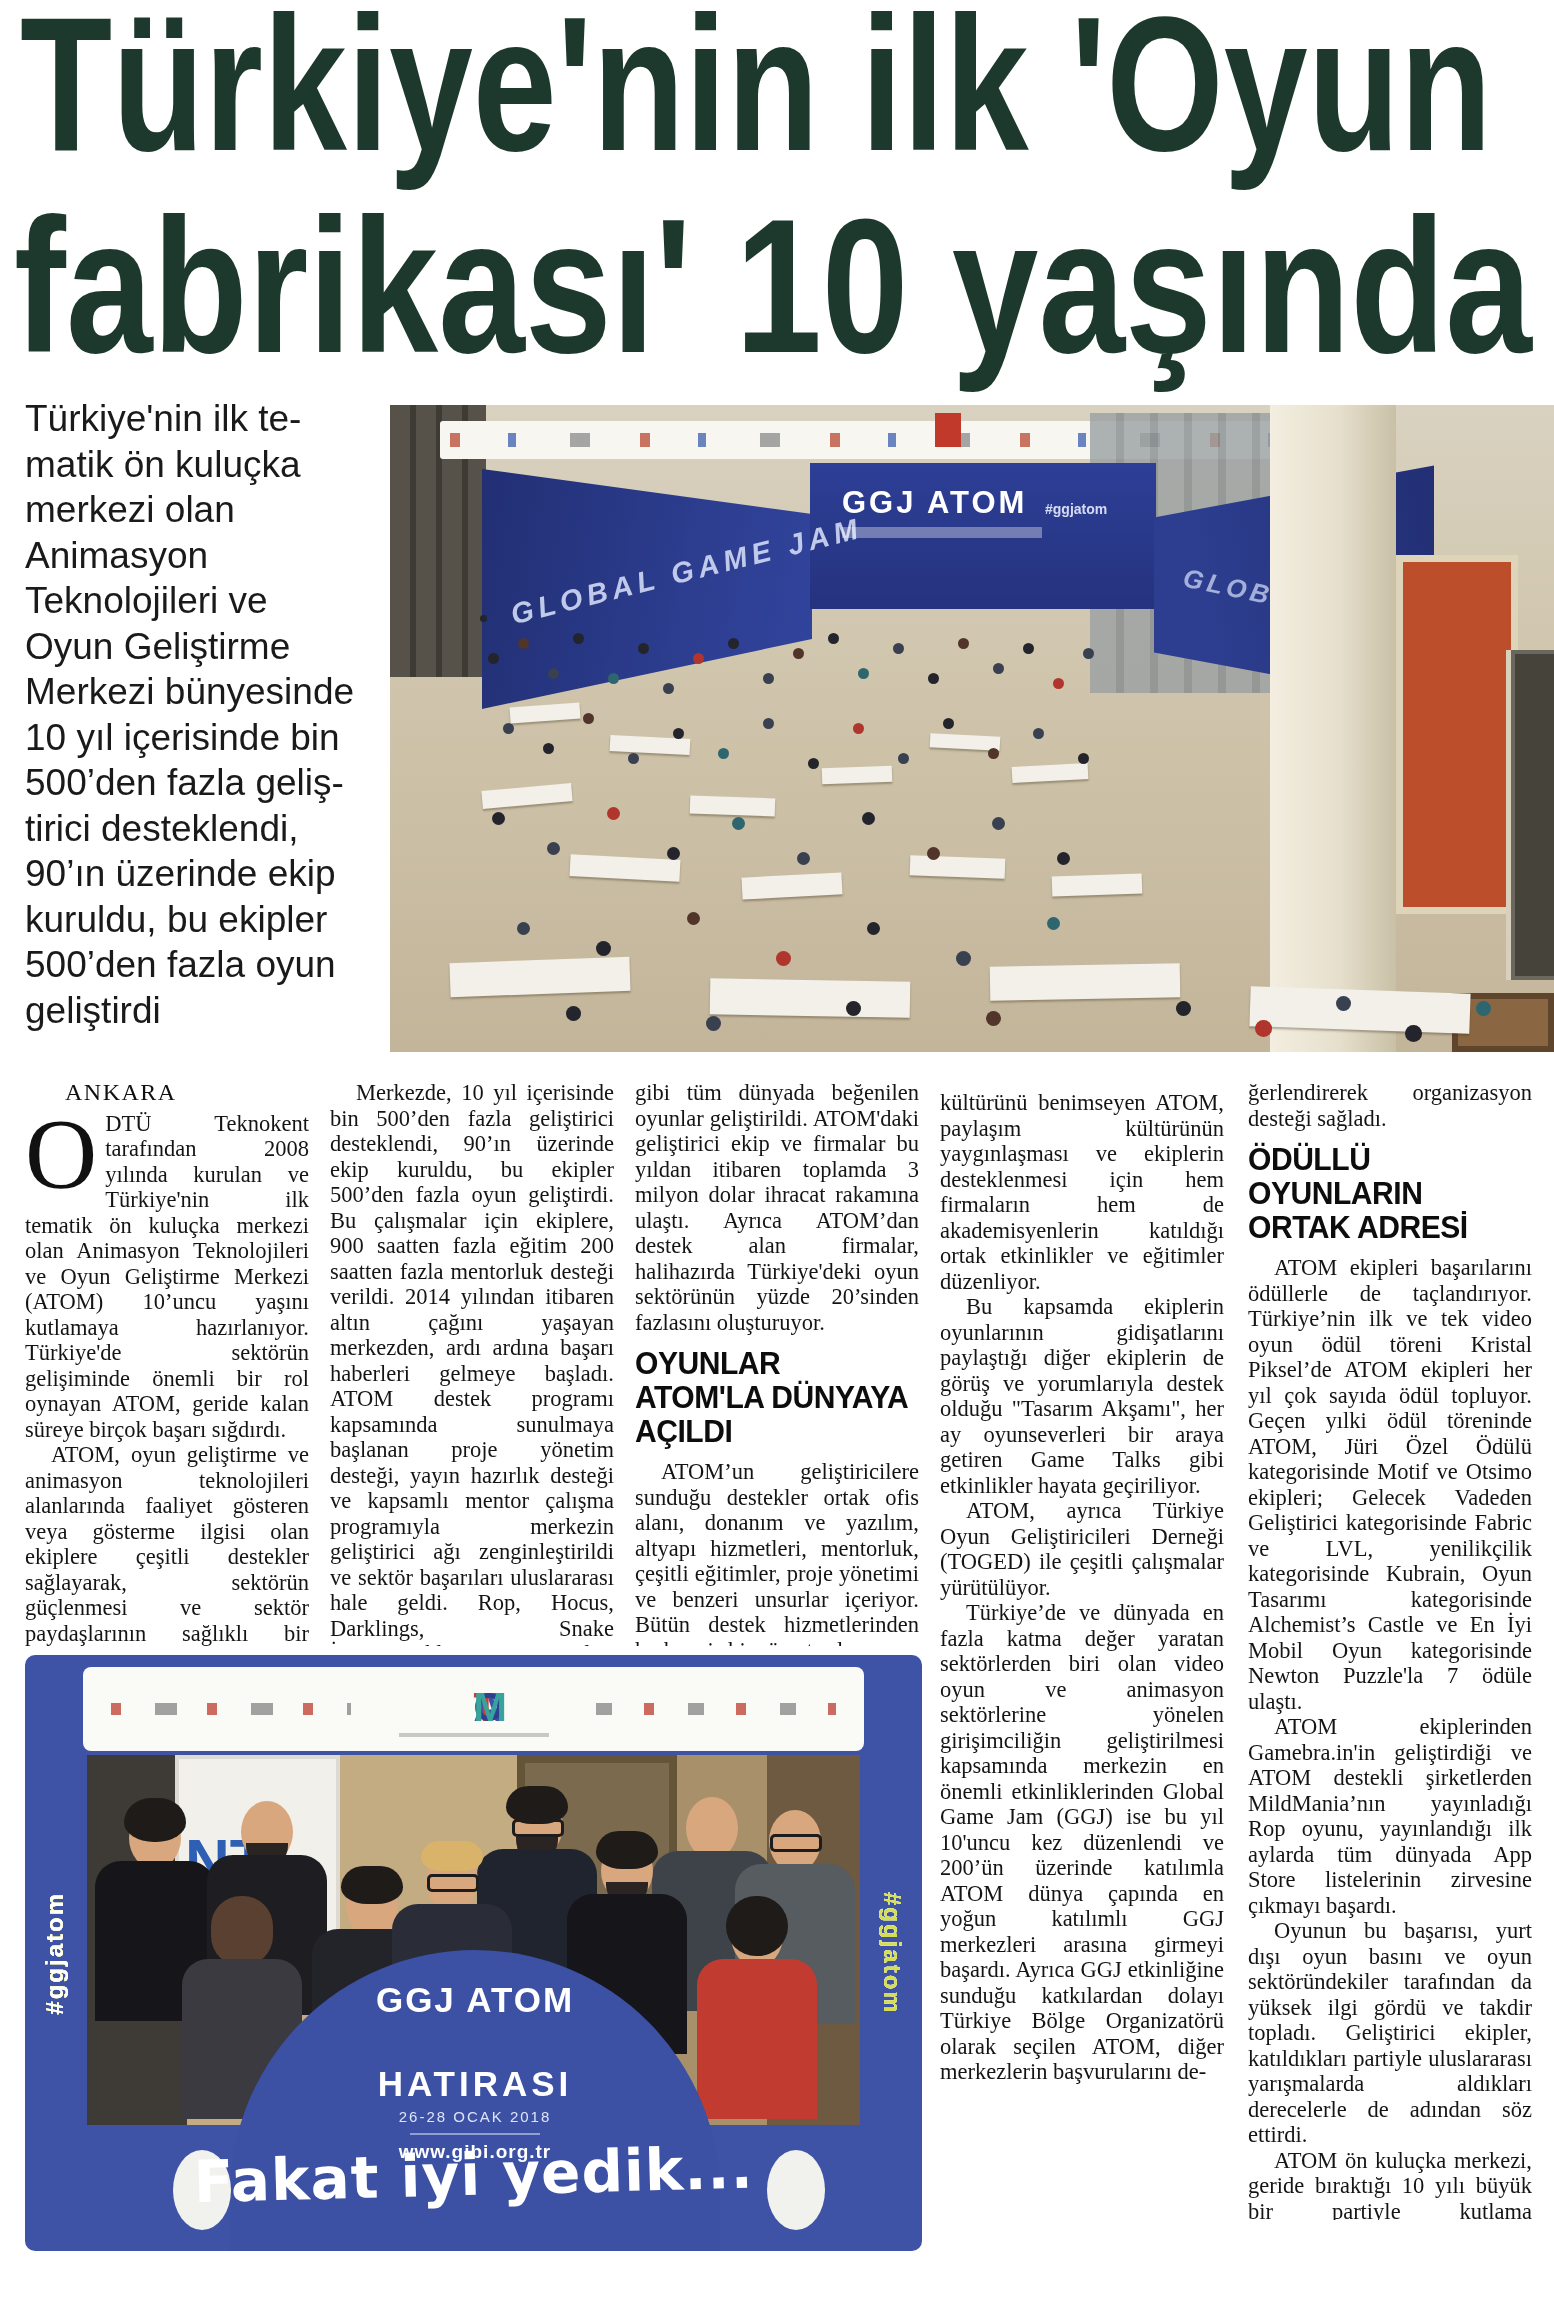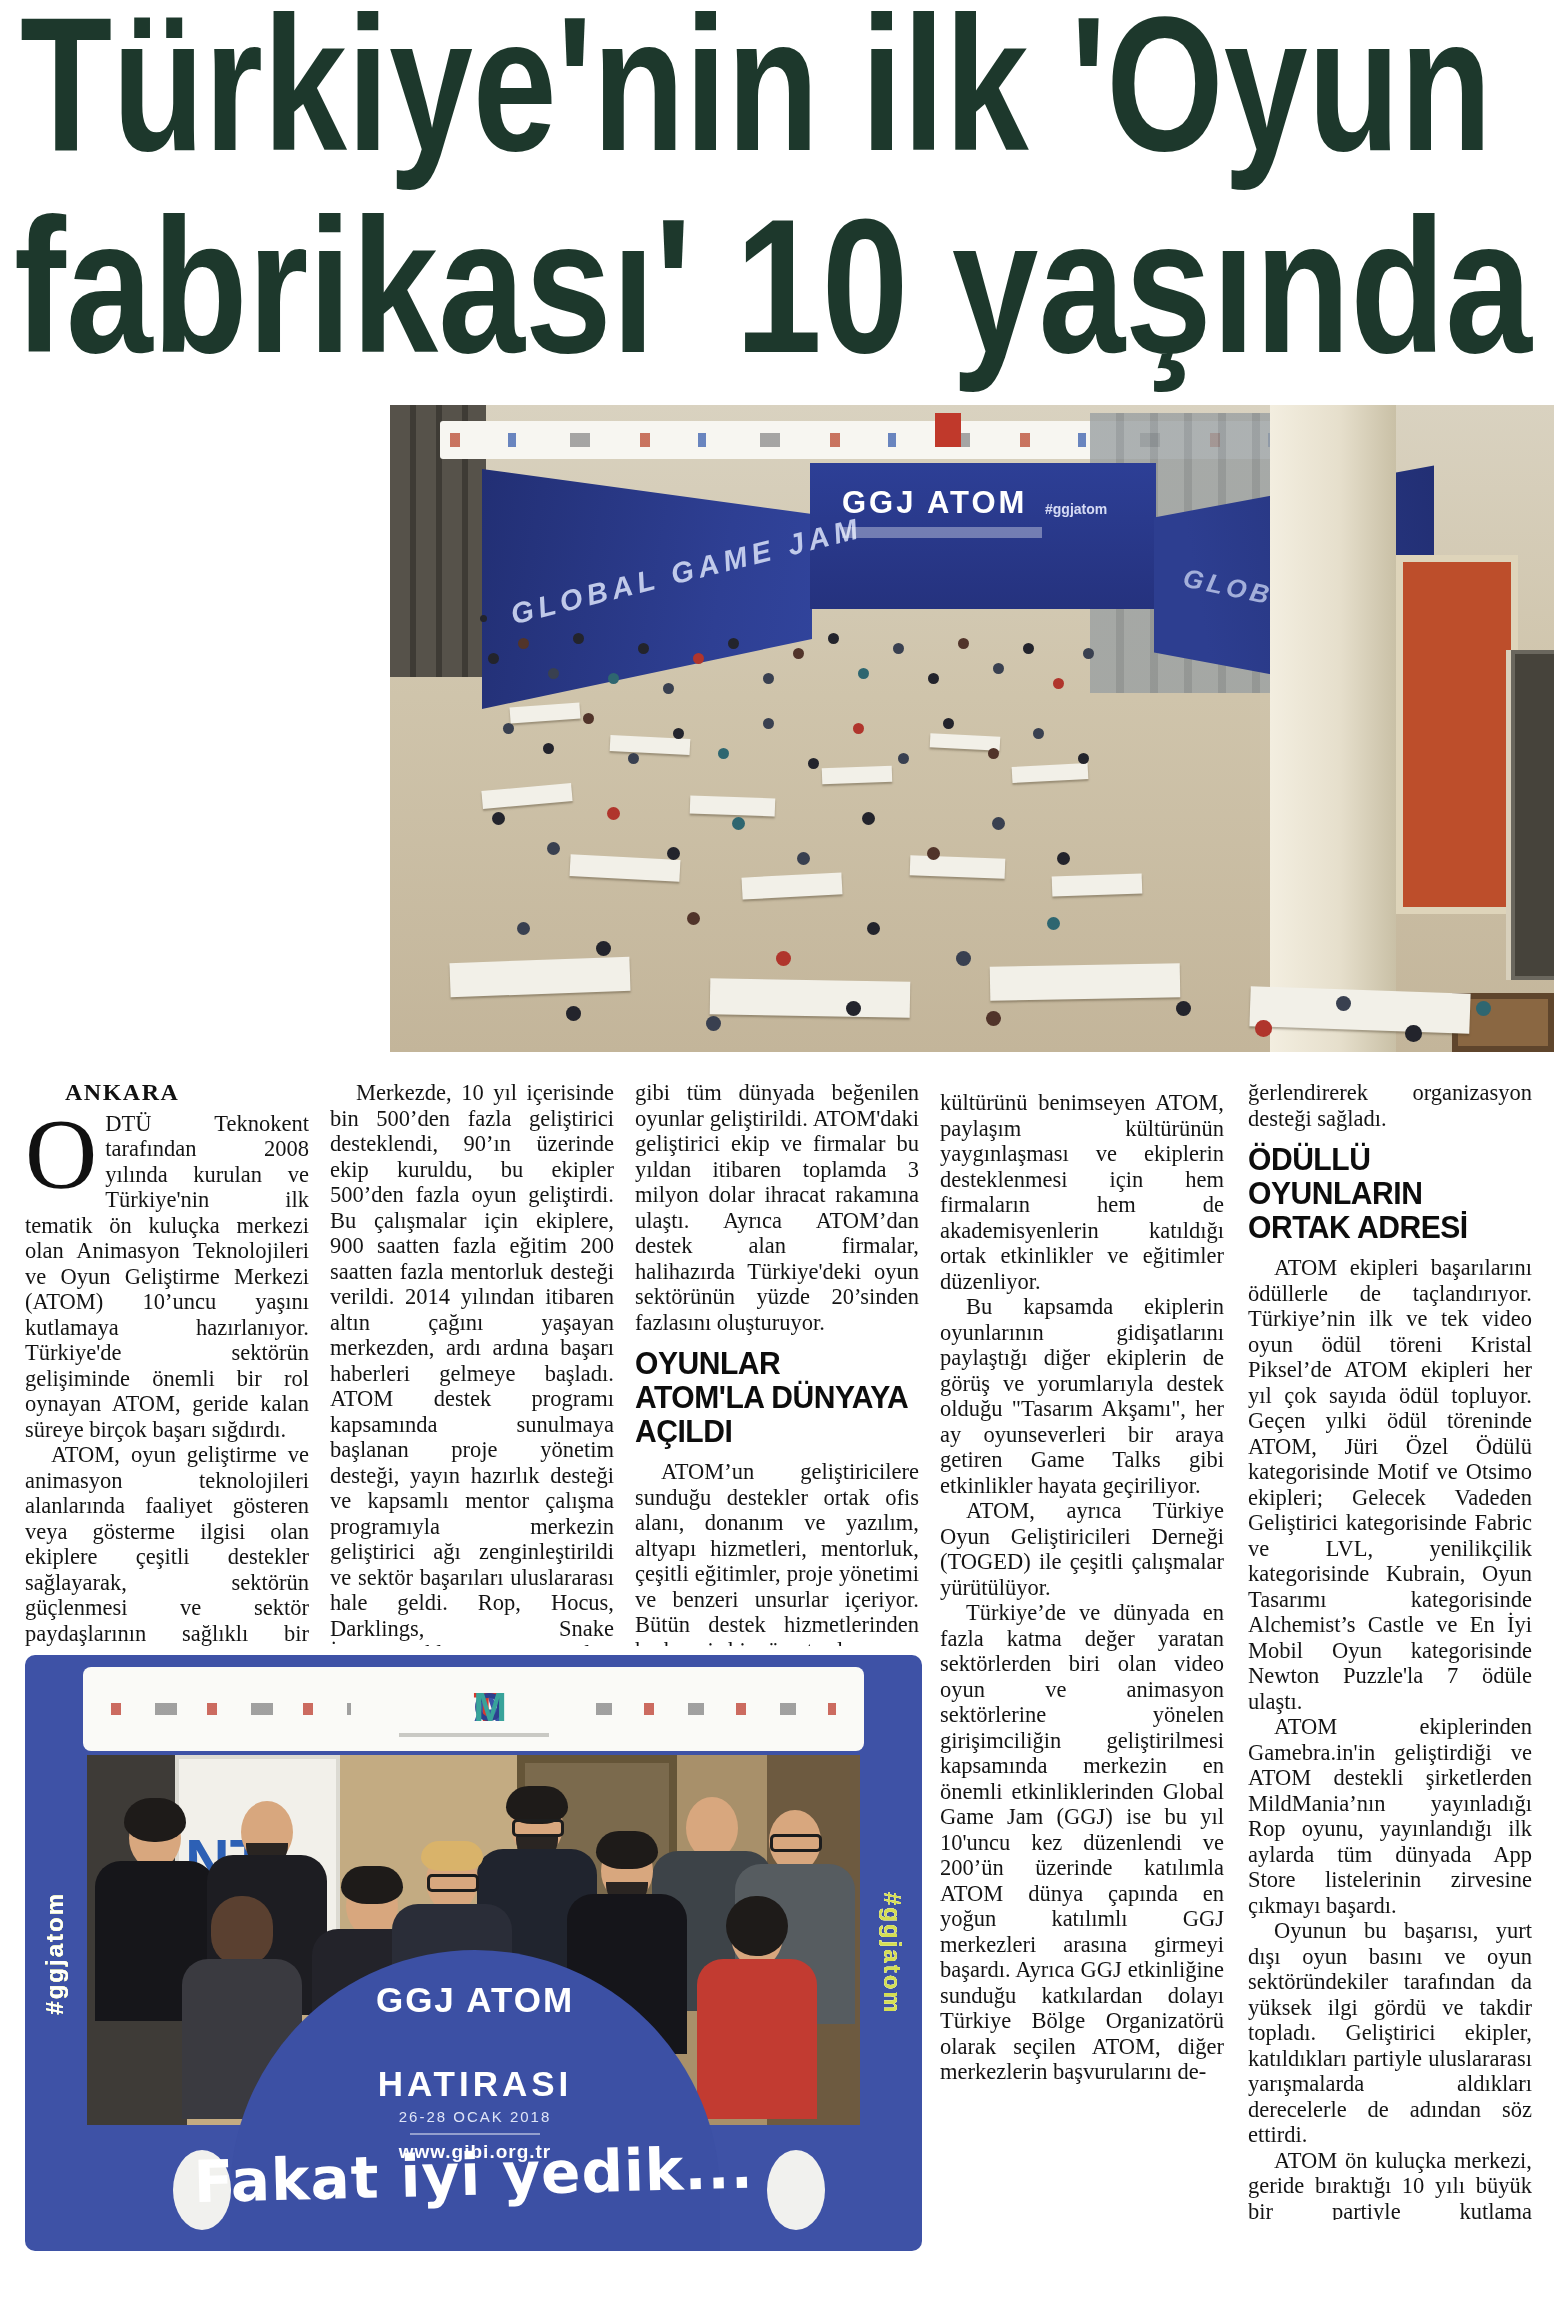--- a/index.html
+++ b/index.html
@@ -74,21 +74,21 @@
       390px 310px 0 3px #23242c,480px 340px 0 4px #394050,570px 305px 0 3px #2e6670,
       90px 395px 0 4px #23242c,230px 405px 0 4px #394050,370px 390px 0 4px #23242c,510px 400px 0 4px #51342a,
       700px 390px 0 4px #23242c,780px 410px 0 5px #b0352c,860px 385px 0 4px #394050,930px 415px 0 5px #23242c,
       1000px 390px 0 4px #2e6670;}
 
   
   .col{position:absolute;top:1080px;width:284px;overflow:hidden;
        font-size:22.5px;line-height:25.5px;text-align:justify;color:#141414;}
   .col p{margin:0;text-indent:26px;}
   .col p.noindent{text-indent:0;}
-  .dateline{font-weight:700;font-size:24px;letter-spacing:1.5px;margin:0 0 5px 40px;color:#111;}
+  .dateline{font-weight:400;font-size:24px;letter-spacing:1.5px;margin:0 0 5px 40px;color:#111;}
   .dropcap{float:left;font-size:100px;line-height:78px;padding:4px 8px 0 0;color:#111;}
   .subhead{font-family:"Liberation Sans",sans-serif;font-weight:700;font-size:31px;
            line-height:34px;letter-spacing:-0.5px;color:#0d0d0d;margin:12px 0 10px 0;
            transform:scaleX(.97);transform-origin:left center;text-align:left;}
   .c1{left:25px;height:566px;} .c2{left:330px;height:566px;} .c3{left:635px;height:566px;}
   .c4{left:940px;height:1190px;margin-top:10px;} .c5{left:1248px;height:1140px;}
 
   
   .photo-bottom{left:25px;top:1655px;width:897px;height:596px;background:#3e52a6;border-radius:10px;}
   .pb-strip{left:58px;top:12px;width:781px;height:84px;background:#fafaf7;border-radius:8px;}
@@ -142,20 +142,34 @@
 </head>
 <body>
 
 <div class="page">
 
   <svg class="headline-svg" width="1554" height="400" viewBox="0 0 1554 400">
     <text x="20" y="150" textLength="1472" lengthAdjust="spacingAndGlyphs" font-family="Liberation Sans, sans-serif" font-weight="bold" font-size="192" fill="#1d382c">Türkiye'nin ilk 'Oyun</text>
     <text x="14" y="352" textLength="1518" lengthAdjust="spacingAndGlyphs" font-family="Liberation Sans, sans-serif" font-weight="bold" font-size="192" fill="#1d382c">fabrikası' 10 yaşında</text>
   </svg>
 
+  <div class="intro">Türkiye'nin ilk te-
+matik ön kuluçka
+merkezi olan
+Animasyon
+Teknolojileri ve
+Oyun Geliştirme
+Merkezi bünyesinde
+10 yıl içerisinde bin
+500’den fazla geliş-
+tirici desteklendi,
+90’ın üzerinde ekip
+kuruldu, bu ekipler
+500’den fazla oyun
+geliştirdi</div>
 
   <div class="photo photo-top">
     <div class="pt-leftwin"></div>
     <div class="pt-strip"></div>
     <div class="pt-strip-marks"></div>
     <div class="pt-redsq"></div>
     <div class="pt-corridor"></div>
     <div class="pt-wall-left"></div>
     <div class="pt-wall-back"></div>
     <div class="pt-wall-right"></div>

